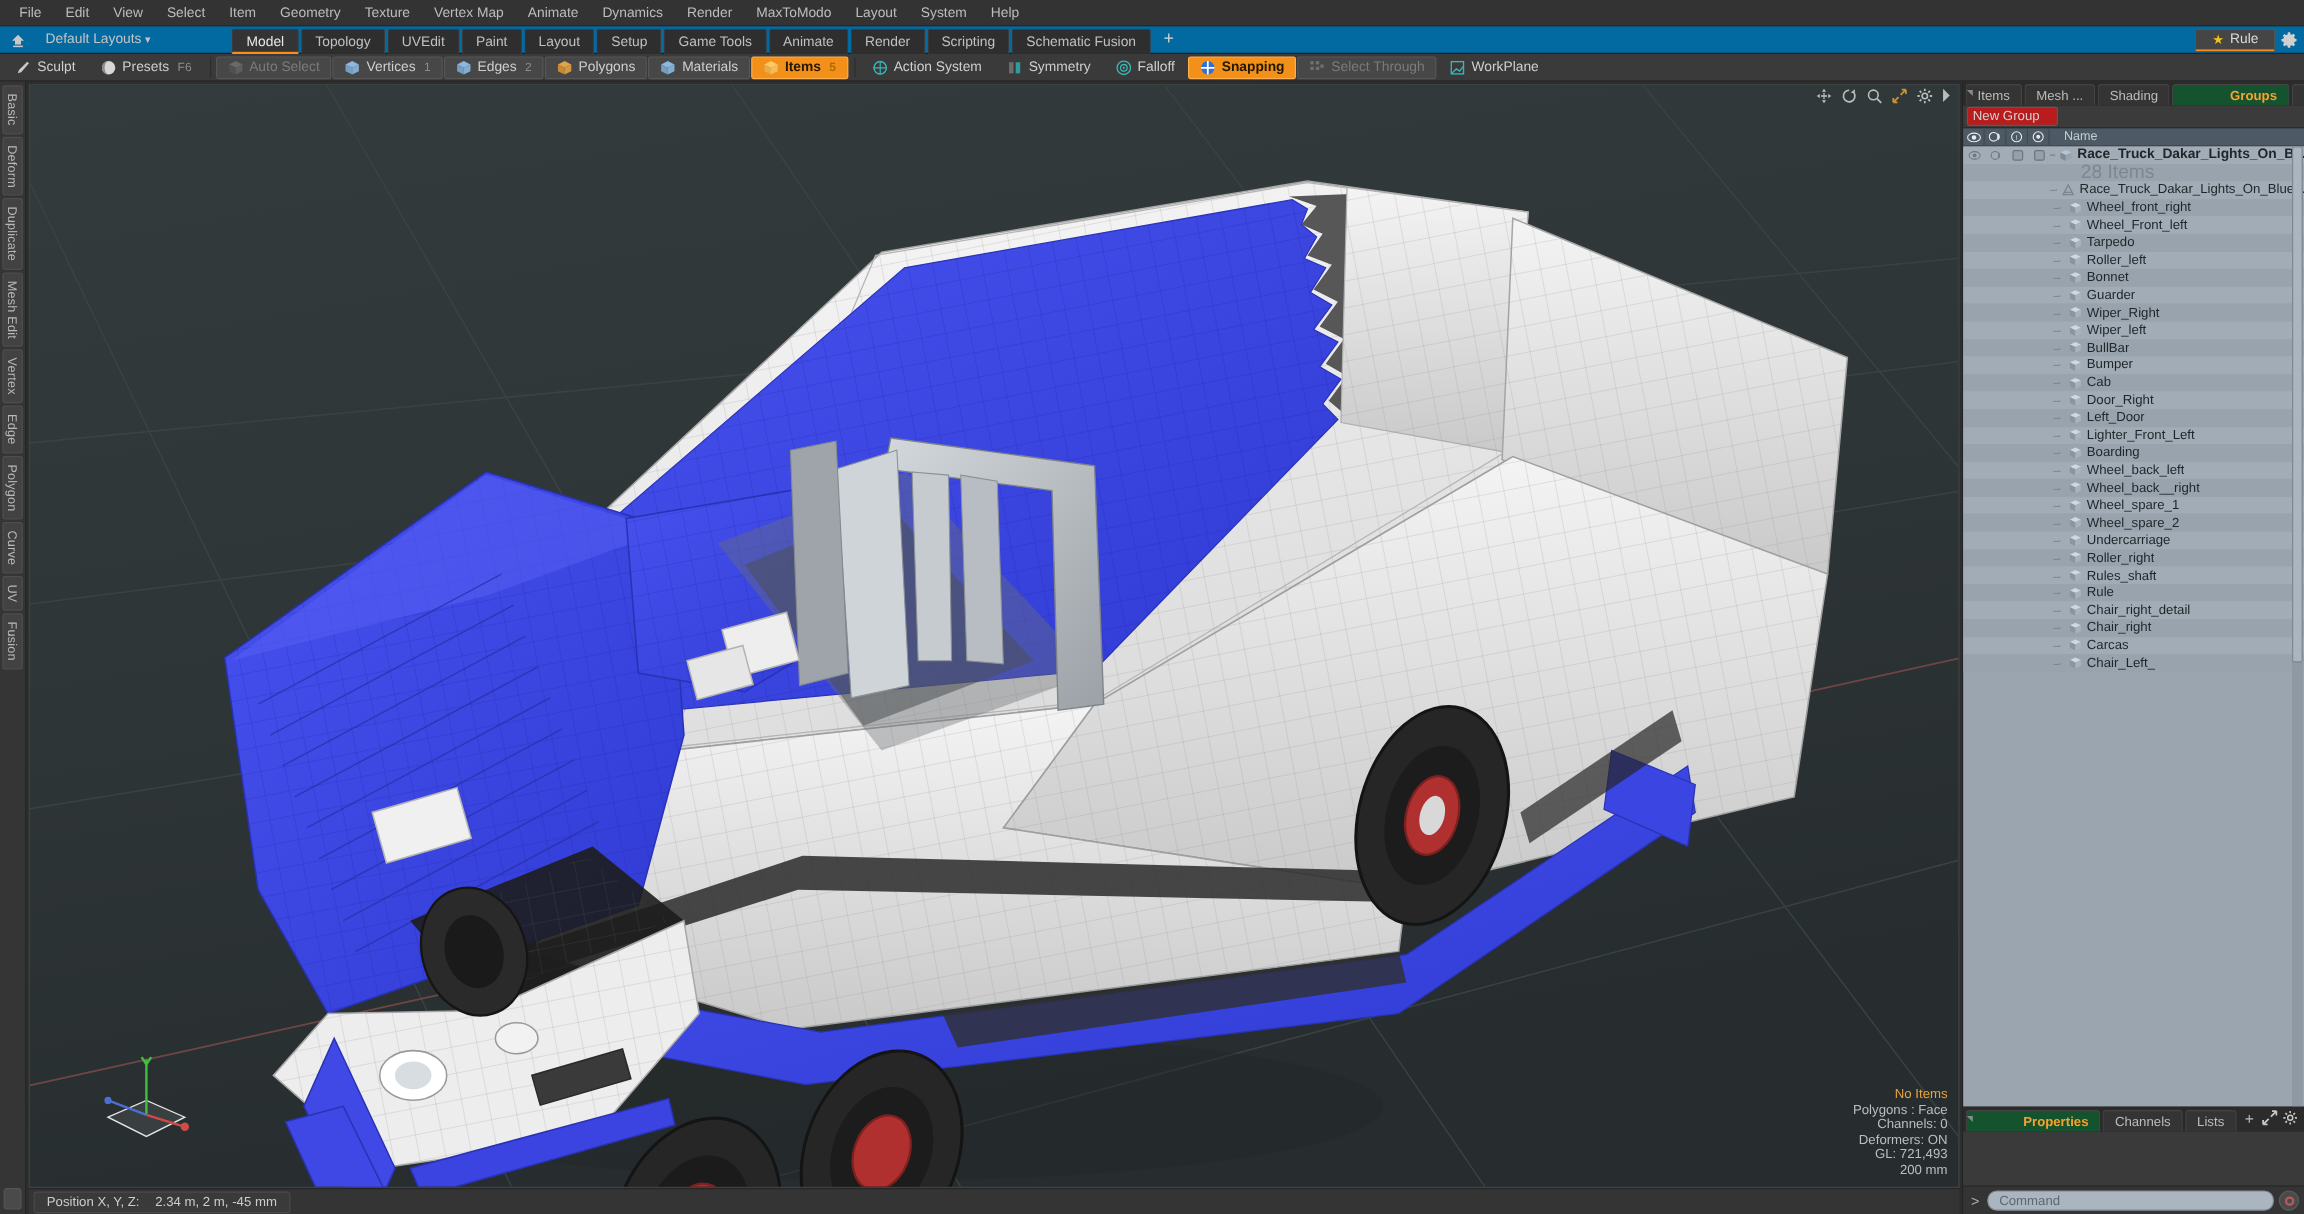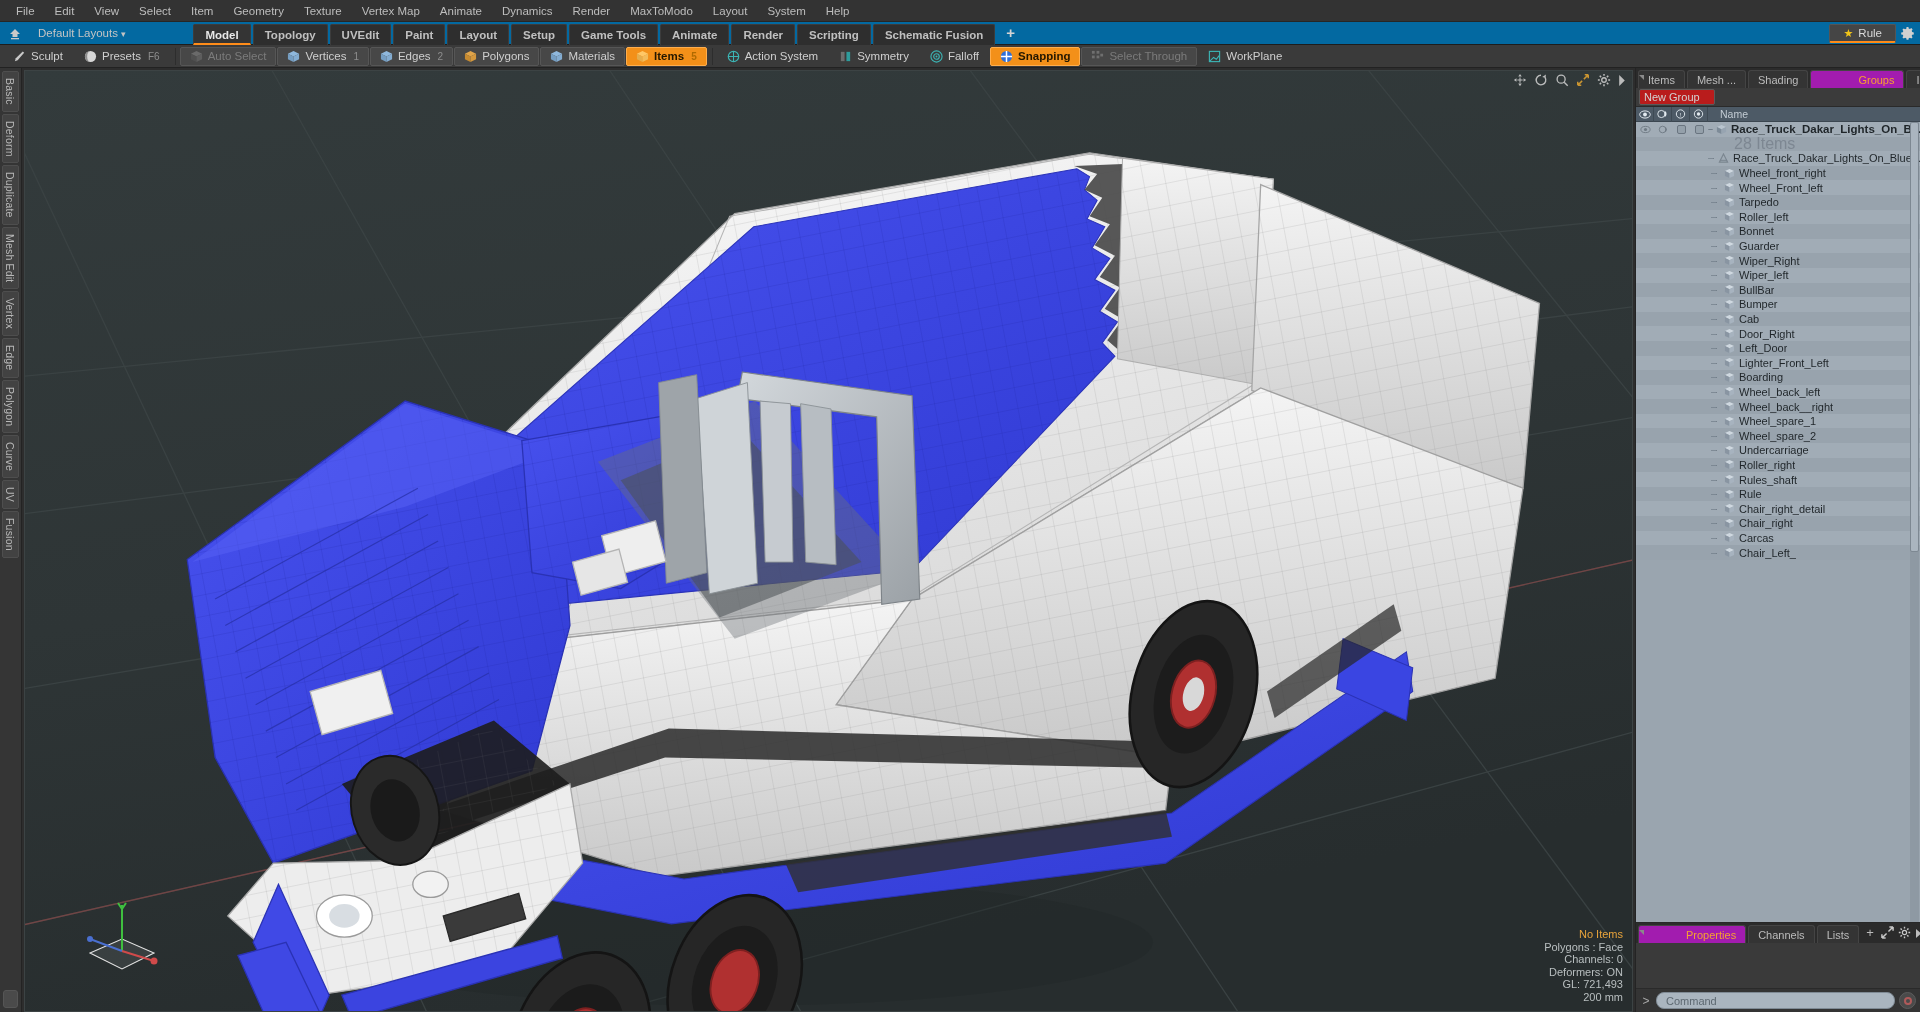--- a/index.html
+++ b/index.html
@@ -30,21 +30,21 @@
   .layoutbar .home-ico {
     width:22px; height:19px; margin-left:4px; display:flex; align-items:center; justify-content:center;
   }
   .layoutbar .deflayout {
     font-size:11.5px; color:#c4c4c4; margin-left:6px; padding:2px 6px; white-space:nowrap;
   }
   .tabstrip { display:flex; align-items:flex-end; margin-left:62px; height:23px; }
   .ltab {
     font-size:11.5px; color:#c0c0c0; padding:3px 11px 3px; height:21px; line-height:15px;
     background:#2e2e2e; border:1px solid #3c3c3c; border-bottom:none; margin-right:2px;
-    border-radius:2px 2px 0 0; white-space:nowrap;font-weight:bold;
+    border-radius:2px 2px 0 0; white-space:nowrap;
   }
   .ltab.active { color:#e8e8e8; border-bottom:2px solid #ff8c19; background:#343434; }
   .ltab.plus { background:transparent; border:none; font-size:15px; padding:1px 9px; color:#d4d4d4; }
   .layout-right { margin-left:auto; display:flex; align-items:center; padding-right:5px; gap:4px; }
   .only-btn {
     display:flex; align-items:center; gap:5px; background:#454545; border:1px solid #555;
     border-bottom:2px solid #ff8c19; padding:2px 13px 1px; font-size:11.5px; color:#dadada;
     border-radius:2px;
   }
   .star { color:#f0c419; font-size:11px; }
@@ -138,21 +138,21 @@
   .corner-tri { width:10px; height:18px; position:relative; }
   .corner-tri:after{
     content:''; position:absolute; left:1px; top:5px; width:0;height:0;
     border-top:5px solid #8a8a8a; border-left:5px solid transparent;
   }
   .rtab {
     font-size:11px; color:#bcbcbc; padding:2px 9px; height:18px; line-height:14px;
     background:#343434; border:1px solid #444; border-bottom:none; border-radius:3px 3px 0 0;
     margin-right:2px; white-space:nowrap;
   }
-  .rtab.active { color:#f6a230; background:#a21caf; font-weight:normal;padding-left:47px; }
+  .rtab.active { color:#f6a230; background:#14532d; font-weight:bold;padding-left:47px; }
   .rtab.plus { background:transparent;border:none;font-size:13px;padding:1px 5px; }
   .rp-tabrow-right { margin-left:auto; display:flex; align-items:center; gap:4px; padding-right:4px; }
 
   .rp-toolrow { height:19px; background:#3b3b3b; display:flex; align-items:center; padding-left:3px; border-bottom:1px solid #2a2a2a;}
   .newgroup-btn {
     font-size:11px; color:#d2d2d2; background:#b91c1c; border:1px solid #5a5a5a;
     border-radius:2px; padding:1px 14px 1px 4px;
   }
 
   .tree-head {
@@ -631,20 +631,26 @@
           <path d="M42 58 L42 12" stroke="#3fbf3f" stroke-width="2"></path>
           <path d="M42 58 L74 68" stroke="#d04a4a" stroke-width="2"></path>
           <path d="M42 58 L10 46" stroke="#4a6fd0" stroke-width="2"></path>
           <circle cx="74" cy="68" r="3.5" fill="#d04a4a"></circle>
           <circle cx="10" cy="46" r="3" fill="#4a6fd0"></circle>
           <path d="M38 10 L42 16 L46 10" stroke="#3fbf3f" stroke-width="2" fill="none"></path>
         </svg>
 
       </div>
 
+      <div class="posbar">
+        <div class="posfield">
+          <span>Position X, Y, Z:</span>
+          <span style="margin-left:10px">2.34 m, 2 m, -45 mm</span>
+        </div>
+      </div>
     </div>
 
     <div class="rightpanel">
 
       <div class="rp-tabrow">
         <span class="corner-tri"></span>
         <div style="display:flex;align-items:flex-end" id="rp-tabs">
             <span class="rtab">Items</span>
             <span class="rtab">Mesh ...</span>
             <span class="rtab">Shading</span>

